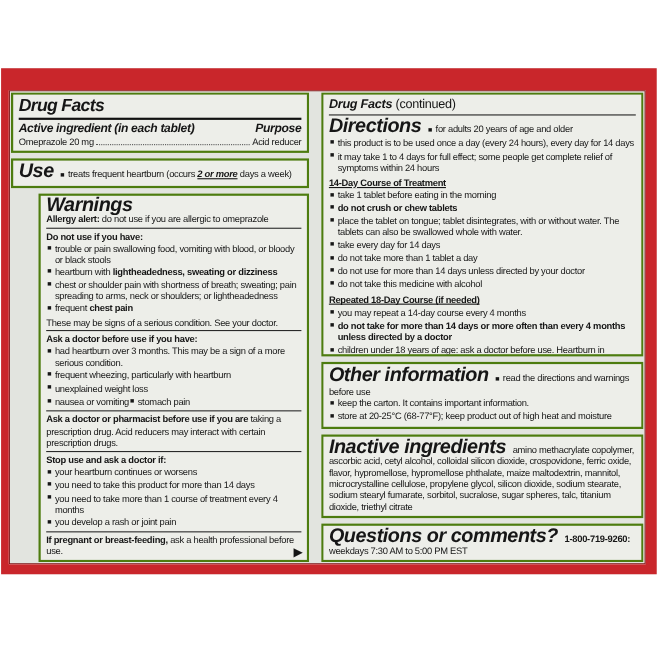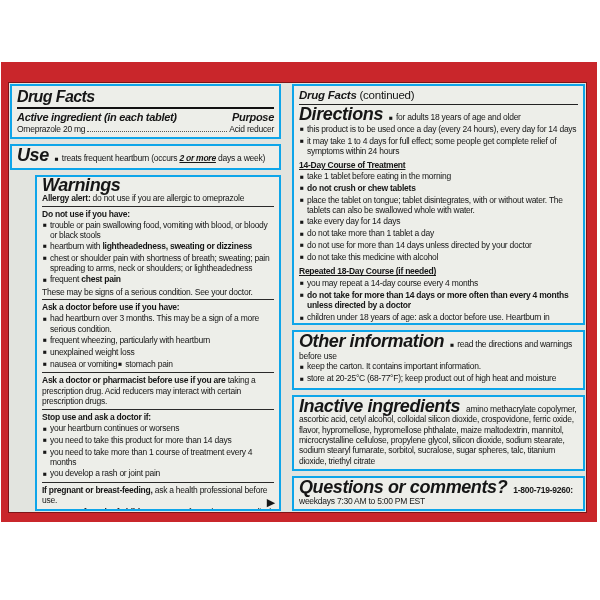--- a/index.html
+++ b/index.html
@@ -4,21 +4,21 @@
 <style>
   html,body{margin:0;padding:0;background:#fff;}
   .stage{position:relative;width:600px;height:600px;background:#ffffff;overflow:hidden;
          font-family:"Liberation Sans",sans-serif;color:#161616;}
   .label{position:absolute;left:1px;top:62px;width:596px;height:460px;box-sizing:border-box;
          background:#e2e4df;border-style:solid;border-color:#c9262b;border-width:20px 10px 9px 7px;
          box-shadow:inset 0 0 0 1px #7e1418;padding:2px;display:flex;gap:11px;}
   .col{display:flex;flex-direction:column;gap:5px;height:427px;overflow:hidden;}
   .colL{width:271px;flex:none;}
   .colR{flex:1;}
-  .bx{box-sizing:border-box;border:2px solid #0ea5e9;background:#edeee9;padding:2px 5px 3px;
+  .bx{box-sizing:border-box;border:2px solid #4d7c0f;background:#edeee9;padding:2px 5px 3px;
       font-size:8.5px;line-height:10.4px;letter-spacing:-0.25px;}
   .warn{flex:1;position:relative;overflow:hidden;margin-left:25px;}
   .dirbox{flex:1;overflow:hidden;}
   .h1{font-size:16px;line-height:18px;font-weight:bold;font-style:italic;letter-spacing:-0.6px;}
   .h2{font-size:18px;line-height:13px;font-weight:bold;font-style:italic;letter-spacing:-0.4px;}
   .h3{font-size:11px;line-height:13px;font-weight:bold;font-style:italic;letter-spacing:-0.3px;}
   .mr{margin-right:6px;}
   .sub{font-weight:bold;margin-top:1px;}
   .ub{text-decoration:underline;margin-top:3px;margin-bottom:1px;}
   .para{margin-top:1px;}
@@ -140,21 +140,21 @@
         <div class="arrow">▶</div>
       </div>
     </div>
 
     <div class="col colR">
 
       <div class="bx dirbox">
         <div class="para hdr"><span class="sb si">Drug Facts</span><span> (continued)</span></div>
         <div class="rule2"></div>
         <div class="para">
-          <span class="h2 mr">Directions</span><span class="sq">■</span><span>for adults 18 years of age and older</span>
+          <span class="h2 mr">Directions</span><span class="sq">■</span><span>for adults 20 years of age and older</span>
         </div>
         <div class="bul">
             <span class="sq">■</span>
             <span class="tx"><span>this product is to be used once a day (every 24 hours), every day for 14 days</span></span>
           </div>
         <div class="bul">
             <span class="sq">■</span>
             <span class="tx"><span>it may take 1 to 4 days for full effect; some people get complete relief of symptoms within 24 hours</span></span>
           </div>
 

